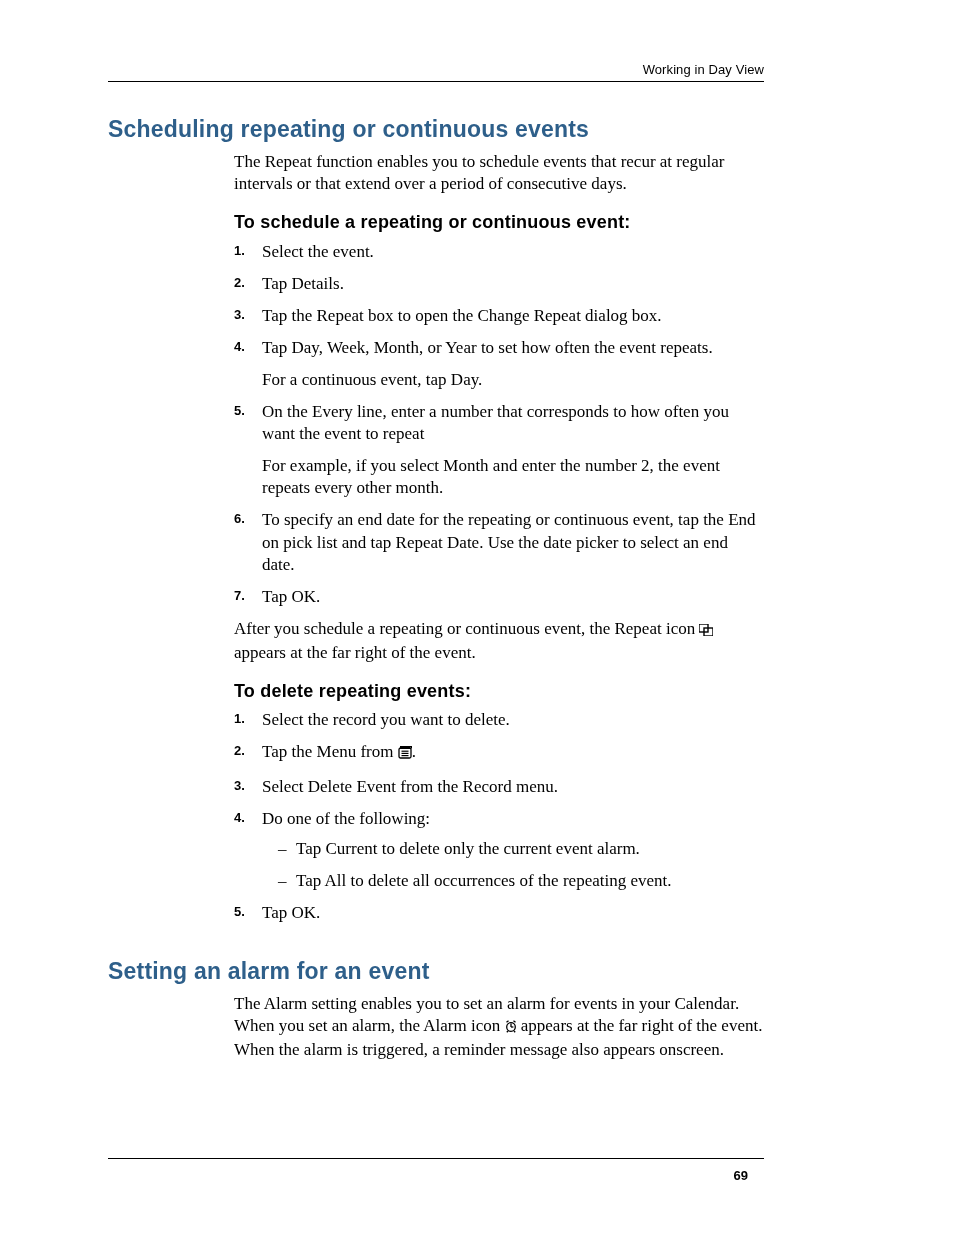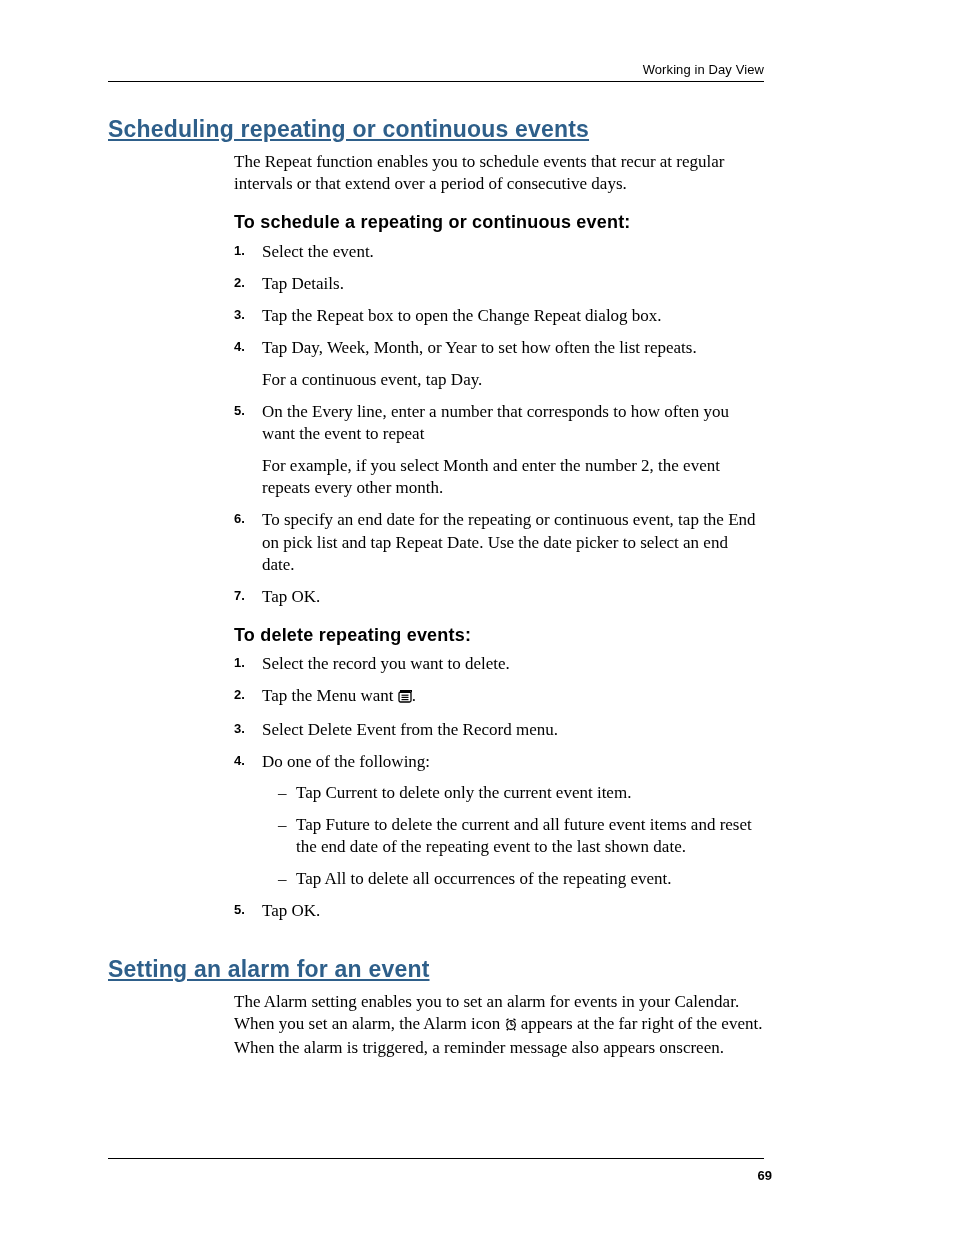--- a/index.html
+++ b/index.html
@@ -33,35 +33,34 @@
     border: none;
     border-top: 1px solid #000;
     margin: 0;
     position: absolute;
     left: 108px;
     right: 108px;
     bottom: 76px;
   }
   .page-number {
     position: absolute;
-    right: 100px;
+    right: 124px;
     bottom: 52px;
     font-family: "Helvetica Neue", Helvetica, Arial, sans-serif;
     font-weight: bold;
     font-size: 13px;
   }
   .section-heading {
     font-family: "Arial Narrow", "Helvetica Neue Condensed", "Liberation Sans Narrow", Arial, sans-serif;
     font-stretch: condensed;
     color: #2e5f8a;
     font-size: 23px;
     letter-spacing: 0.2px;
     margin: 34px 0 8px 0;
     font-weight: 600;
-    text-decoration: underline;
   }
   .body {
     margin-left: 126px;
     font-size: 17px;
     line-height: 1.30;
   }
   .body p { margin: 0 0 12px 0; }
   .subhead {
     font-family: "Arial Narrow", "Helvetica Neue Condensed", "Liberation Sans Narrow", Arial, sans-serif;
     font-stretch: condensed;
@@ -132,55 +131,64 @@
 
     <p>The Repeat function enables you to schedule events that recur at regular intervals or that extend over a period of consecutive days.</p>
 
     <div class="subhead">To schedule a repeating or continuous event:</div>
 
     <ol class="steps">
       <li><span>Select the event.</span></li>
       <li><span>Tap Details.</span></li>
       <li><span>Tap the Repeat box to open the Change Repeat dialog box.</span></li>
       <li>
-        <span>Tap Day, Week, Month, or Year to set how often the list repeats.</span>
+        <span>Tap Day, Week, Month, or Year to set how often the event repeats.</span>
         <span class="note">For a continuous event, tap Day.</span>
       </li>
       <li>
         <span>On the Every line, enter a number that corresponds to how often you want the event to repeat</span>
         <span class="note">For example, if you select Month and enter the number 2, the event repeats every other month.</span>
       </li>
       <li><span>To specify an end date for the repeating or continuous event, tap the End on pick list and tap Repeat Date. Use the date picker to select an end date.</span></li>
       <li><span>Tap OK.</span></li>
     </ol>
 
+    <p>
+      <span>After you schedule a repeating or continuous event, the Repeat icon </span>
+      <span class="inline-icon">
+        <svg width="14" height="12" viewBox="0 0 14 12">
+          <rect x="0" y="0" width="9" height="8" fill="none" stroke="#000" stroke-width="1.4"></rect>
+          <rect x="5" y="4" width="9" height="8" fill="none" stroke="#000" stroke-width="1.4"></rect>
+        </svg>
+      </span>
+      <span> appears at the far right of the event.</span>
+    </p>
 
     <div class="subhead">To delete repeating events:</div>
 
     <ol class="steps">
       <li><span>Select the record you want to delete.</span></li>
       <li>
-        <span>Tap the Menu want </span>
+        <span>Tap the Menu from </span>
         <span class="inline-icon">
           <svg width="14" height="14" viewBox="0 0 14 14">
             <rect x="1" y="3" width="12" height="10" rx="1.5" fill="none" stroke="#000" stroke-width="1.3"></rect>
             <line x1="3.5" y1="6.2" x2="10.5" y2="6.2" stroke="#000" stroke-width="1.2"></line>
             <line x1="3.5" y1="8.4" x2="10.5" y2="8.4" stroke="#000" stroke-width="1.2"></line>
             <line x1="3.5" y1="10.6" x2="10.5" y2="10.6" stroke="#000" stroke-width="1.2"></line>
             <rect x="2" y="1" width="10" height="3" fill="#000"></rect>
             <polygon points="11,1 14,1 14,4" fill="#000"></polygon>
           </svg>
         </span><span>.</span>
       </li>
       <li><span>Select Delete Event from the Record menu.</span></li>
       <li>
         <span>Do one of the following:</span>
         <ul class="sublist">
-          <li><span>Tap Current to delete only the current event item.</span></li>
-          <li><span>Tap Future to delete the current and all future event items and reset the end date of the repeating event to the last shown date.</span></li>
+          <li><span>Tap Current to delete only the current event alarm.</span></li>
           <li><span>Tap All to delete all occurrences of the repeating event.</span></li>
         </ul>
       </li>
       <li><span>Tap OK.</span></li>
     </ol>
 
   </div>
 
   <div class="section-heading">Setting an alarm for an event</div>
 

